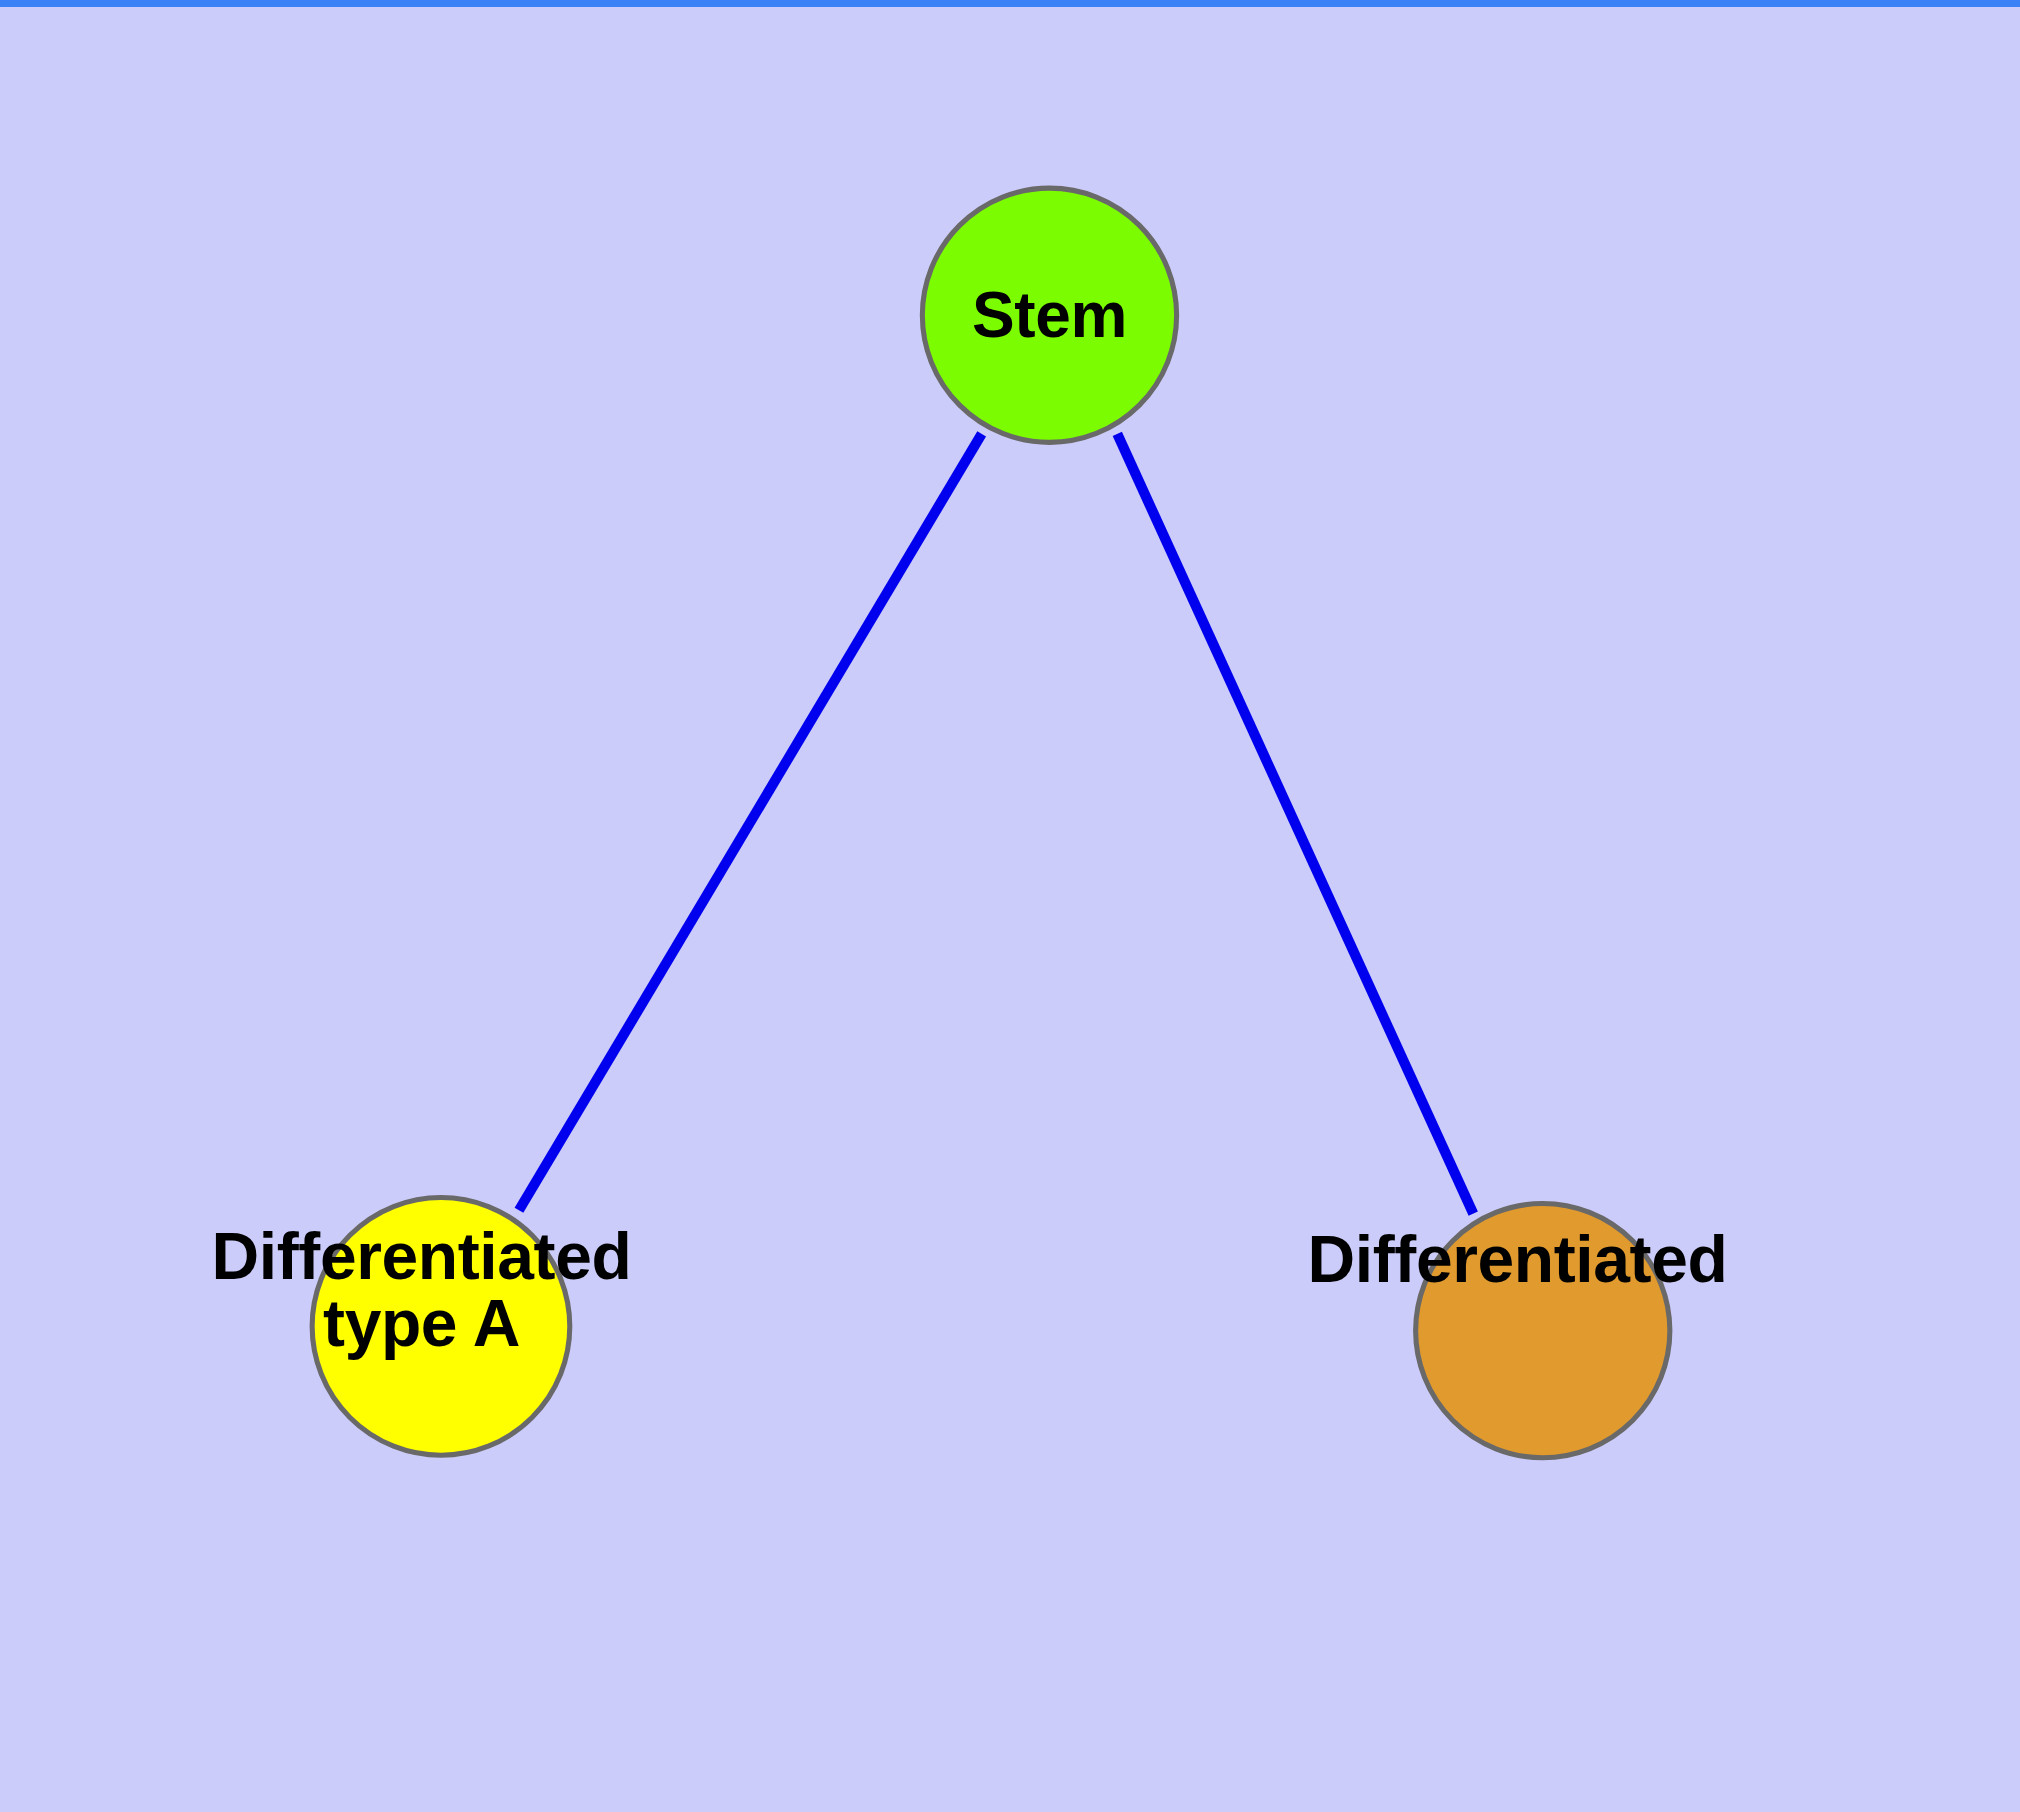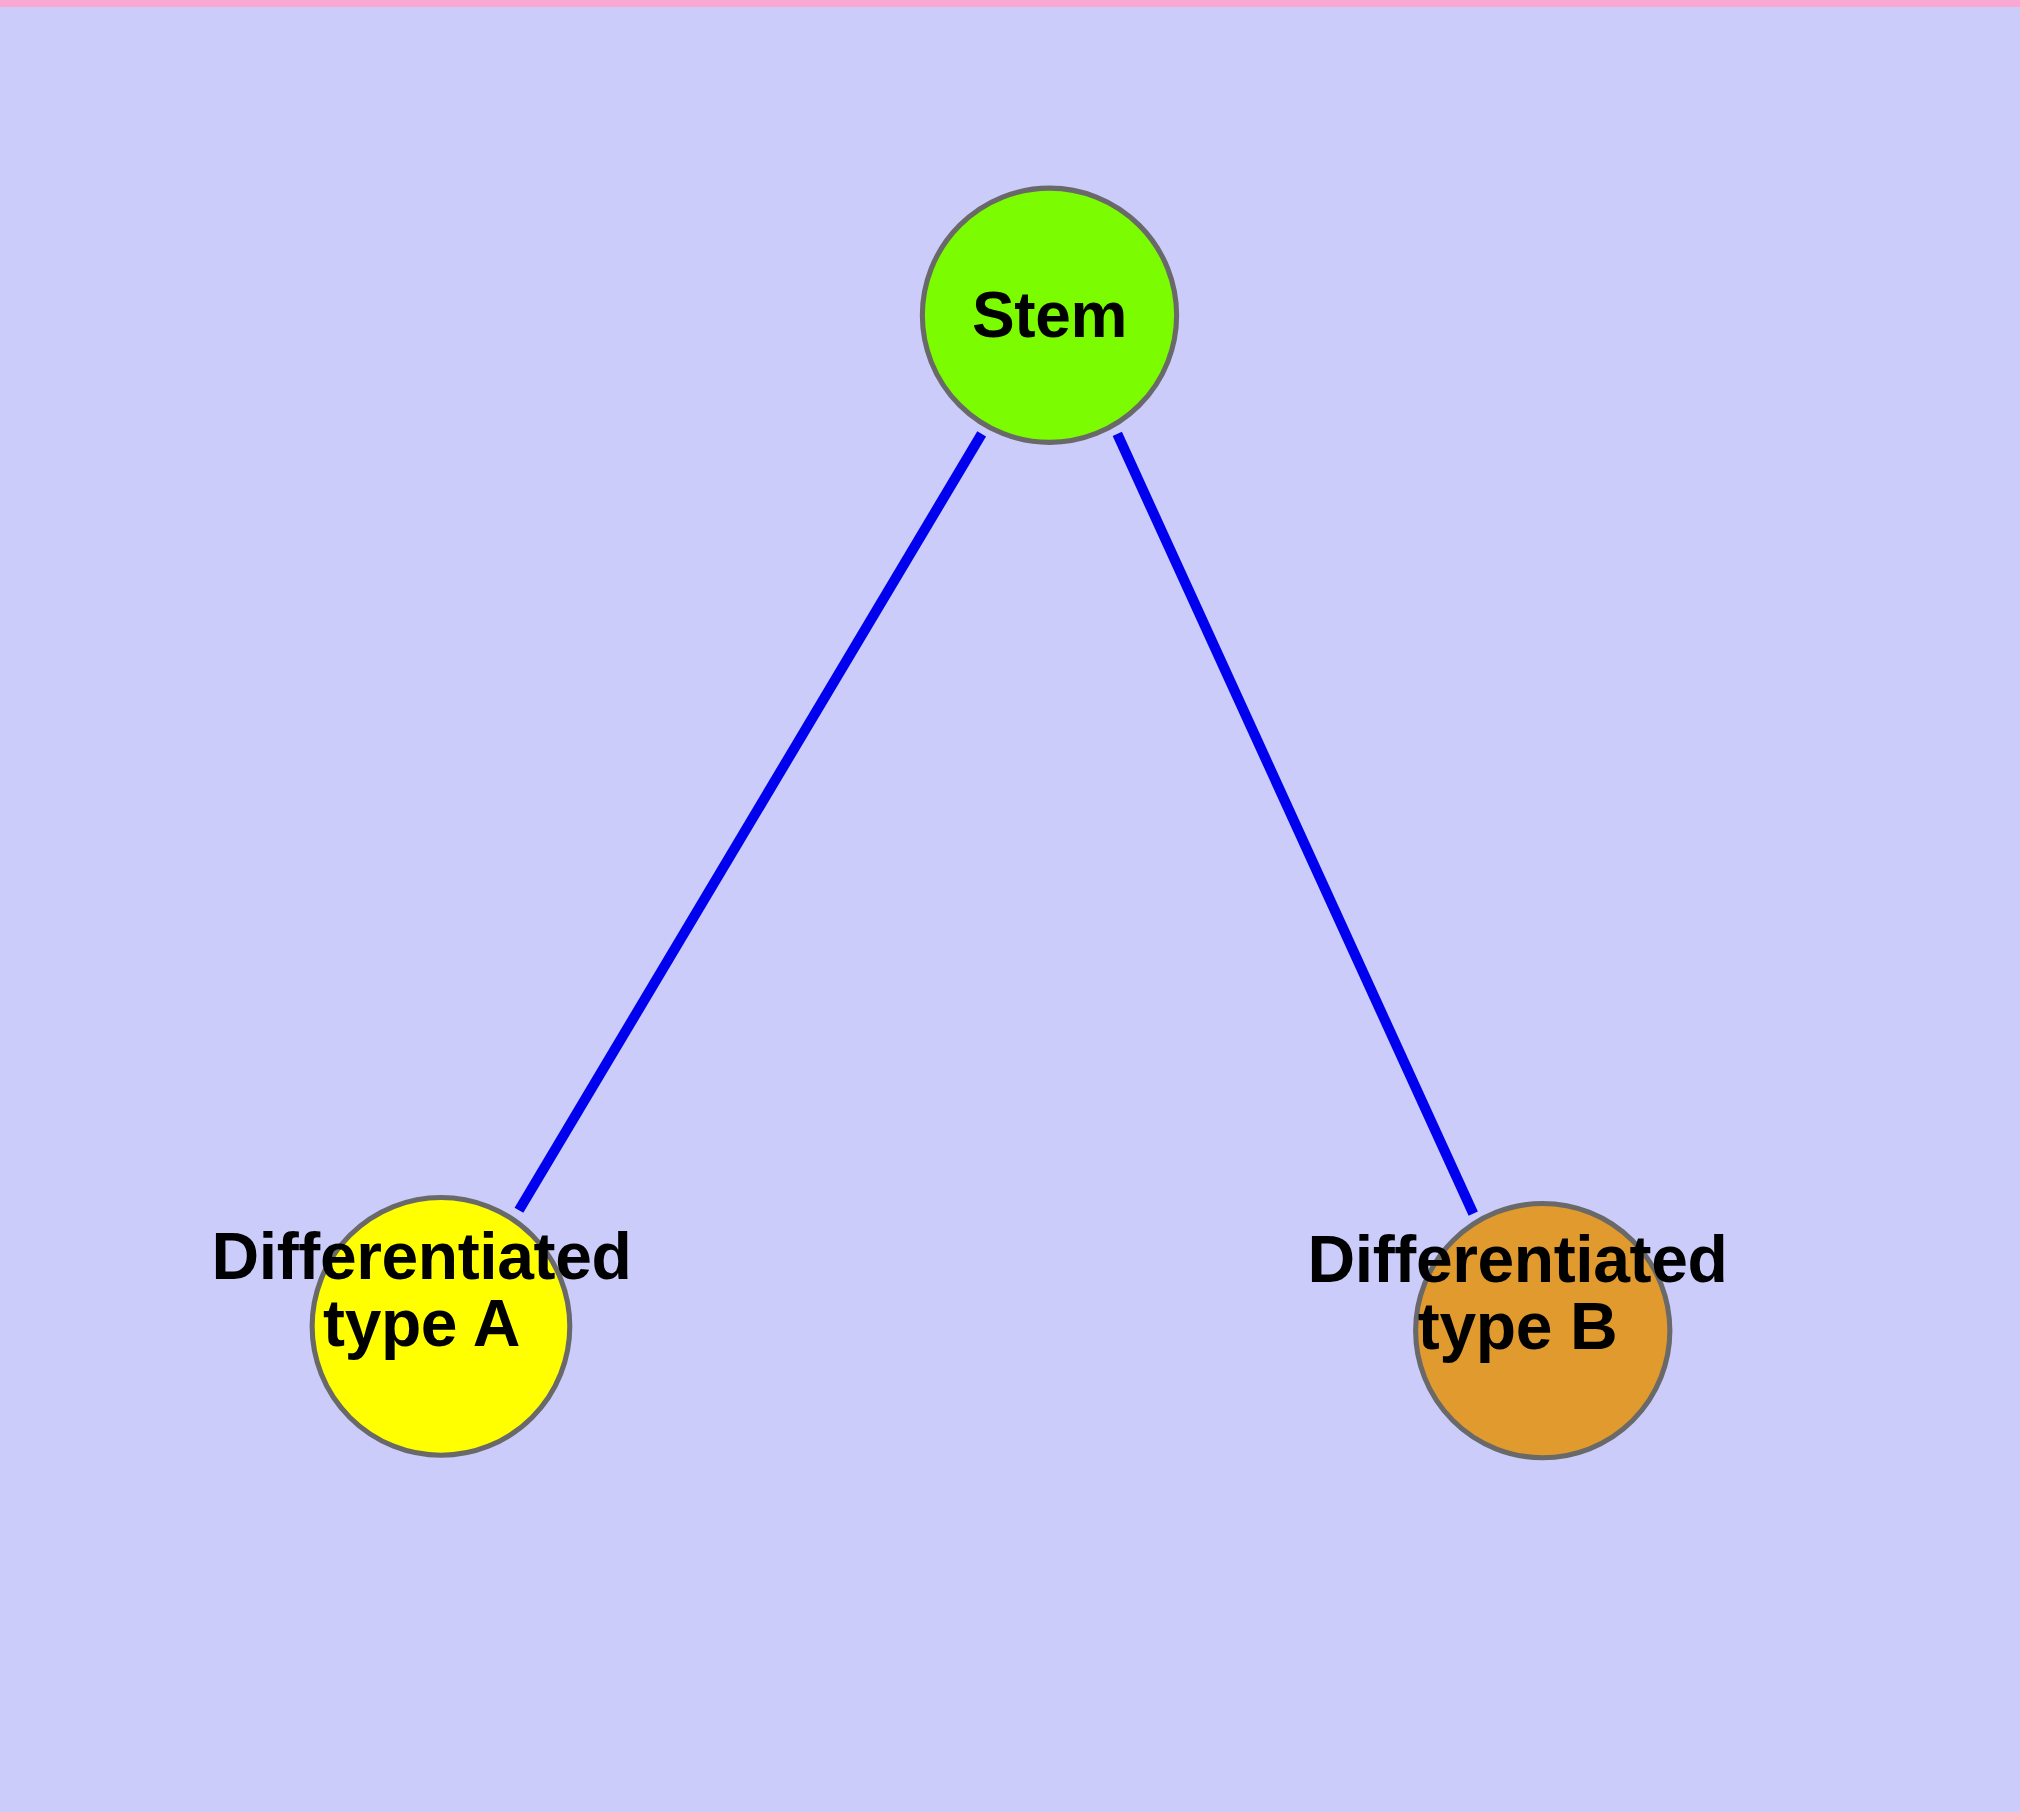--- a/index.html
+++ b/index.html
@@ -56,21 +56,21 @@
   #label-diff-b {
     font-size: 66px;
     left: 1263px;
     top: 1226px;
     width: 509px;
   }
 </style>
 </head>
 <body>
 
-<div id="canvas" style="background: #f9a8d4; width: 2021px; height: 1812px;">
+<div id="canvas" style="background: #3b82f6; width: 2021px; height: 1812px;">
 
   <div id="plot-background" style="background: rgb(204, 204, 250);"></div>
 
   <svg id="graph-svg" viewBox="0 0 2384 2138" xmlns="http://www.w3.org/2000/svg">
 
     <g>
       <line x1="1158" y1="512" x2="612" y2="1428" stroke="#0000ee" stroke-width="12" stroke-linecap="butt"></line>
       <line x1="1318" y1="512" x2="1738" y2="1432" stroke="#0000ee" stroke-width="12" stroke-linecap="butt"></line>
     </g>
 
@@ -78,16 +78,16 @@
       <circle cx="1238" cy="372" r="150" fill="#7cfc00" stroke="#696969" stroke-width="6"></circle>
       <circle cx="520" cy="1565" r="152" fill="#ffff00" stroke="#696969" stroke-width="6"></circle>
       <circle cx="1820" cy="1570" r="150" fill="#e09a2e" stroke="#696969" stroke-width="6"></circle>
     </g>
   </svg>
 
   <div class="node-label" id="label-stem">Stem</div>
 
   <div class="node-label" id="label-diff-a"><span>Differentiated</span><br><span>type A</span></div>
 
-  <div class="node-label" id="label-diff-b"><span>Differentiated</span><br><span>type B</span></div>
+  <div class="node-label" id="label-diff-b"><span>Differentiated</span><br></div>
 
 </div>
 
 
 </body></html>

